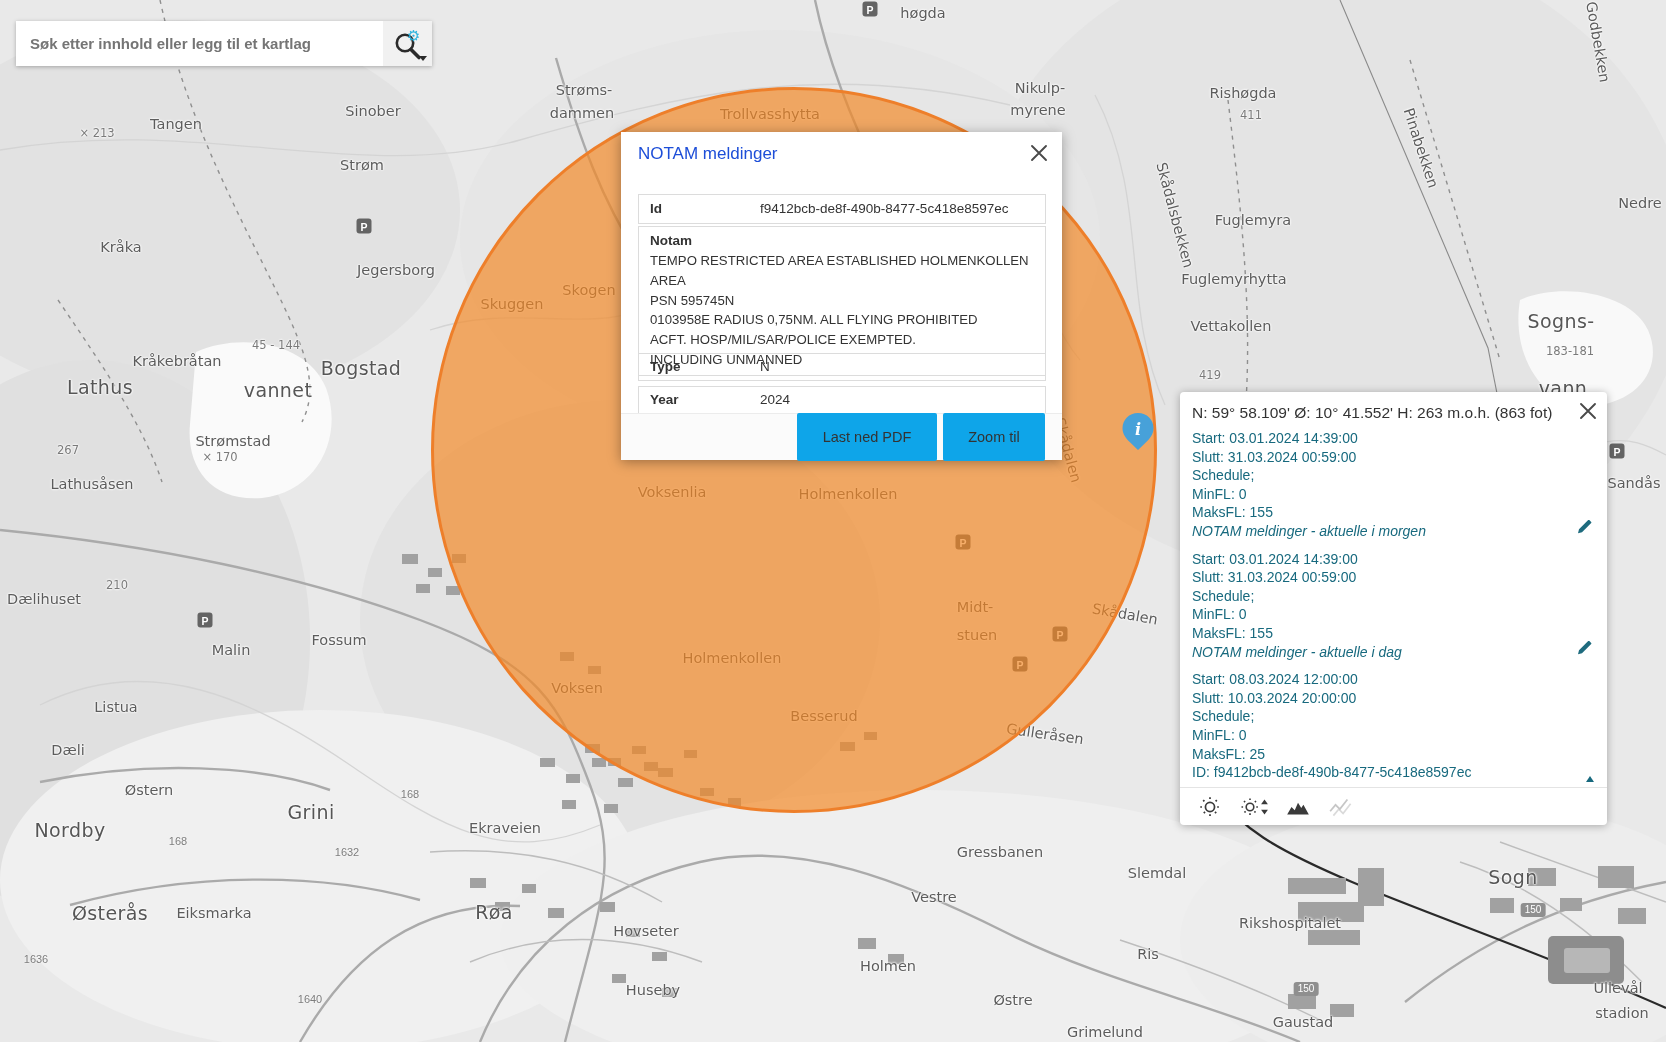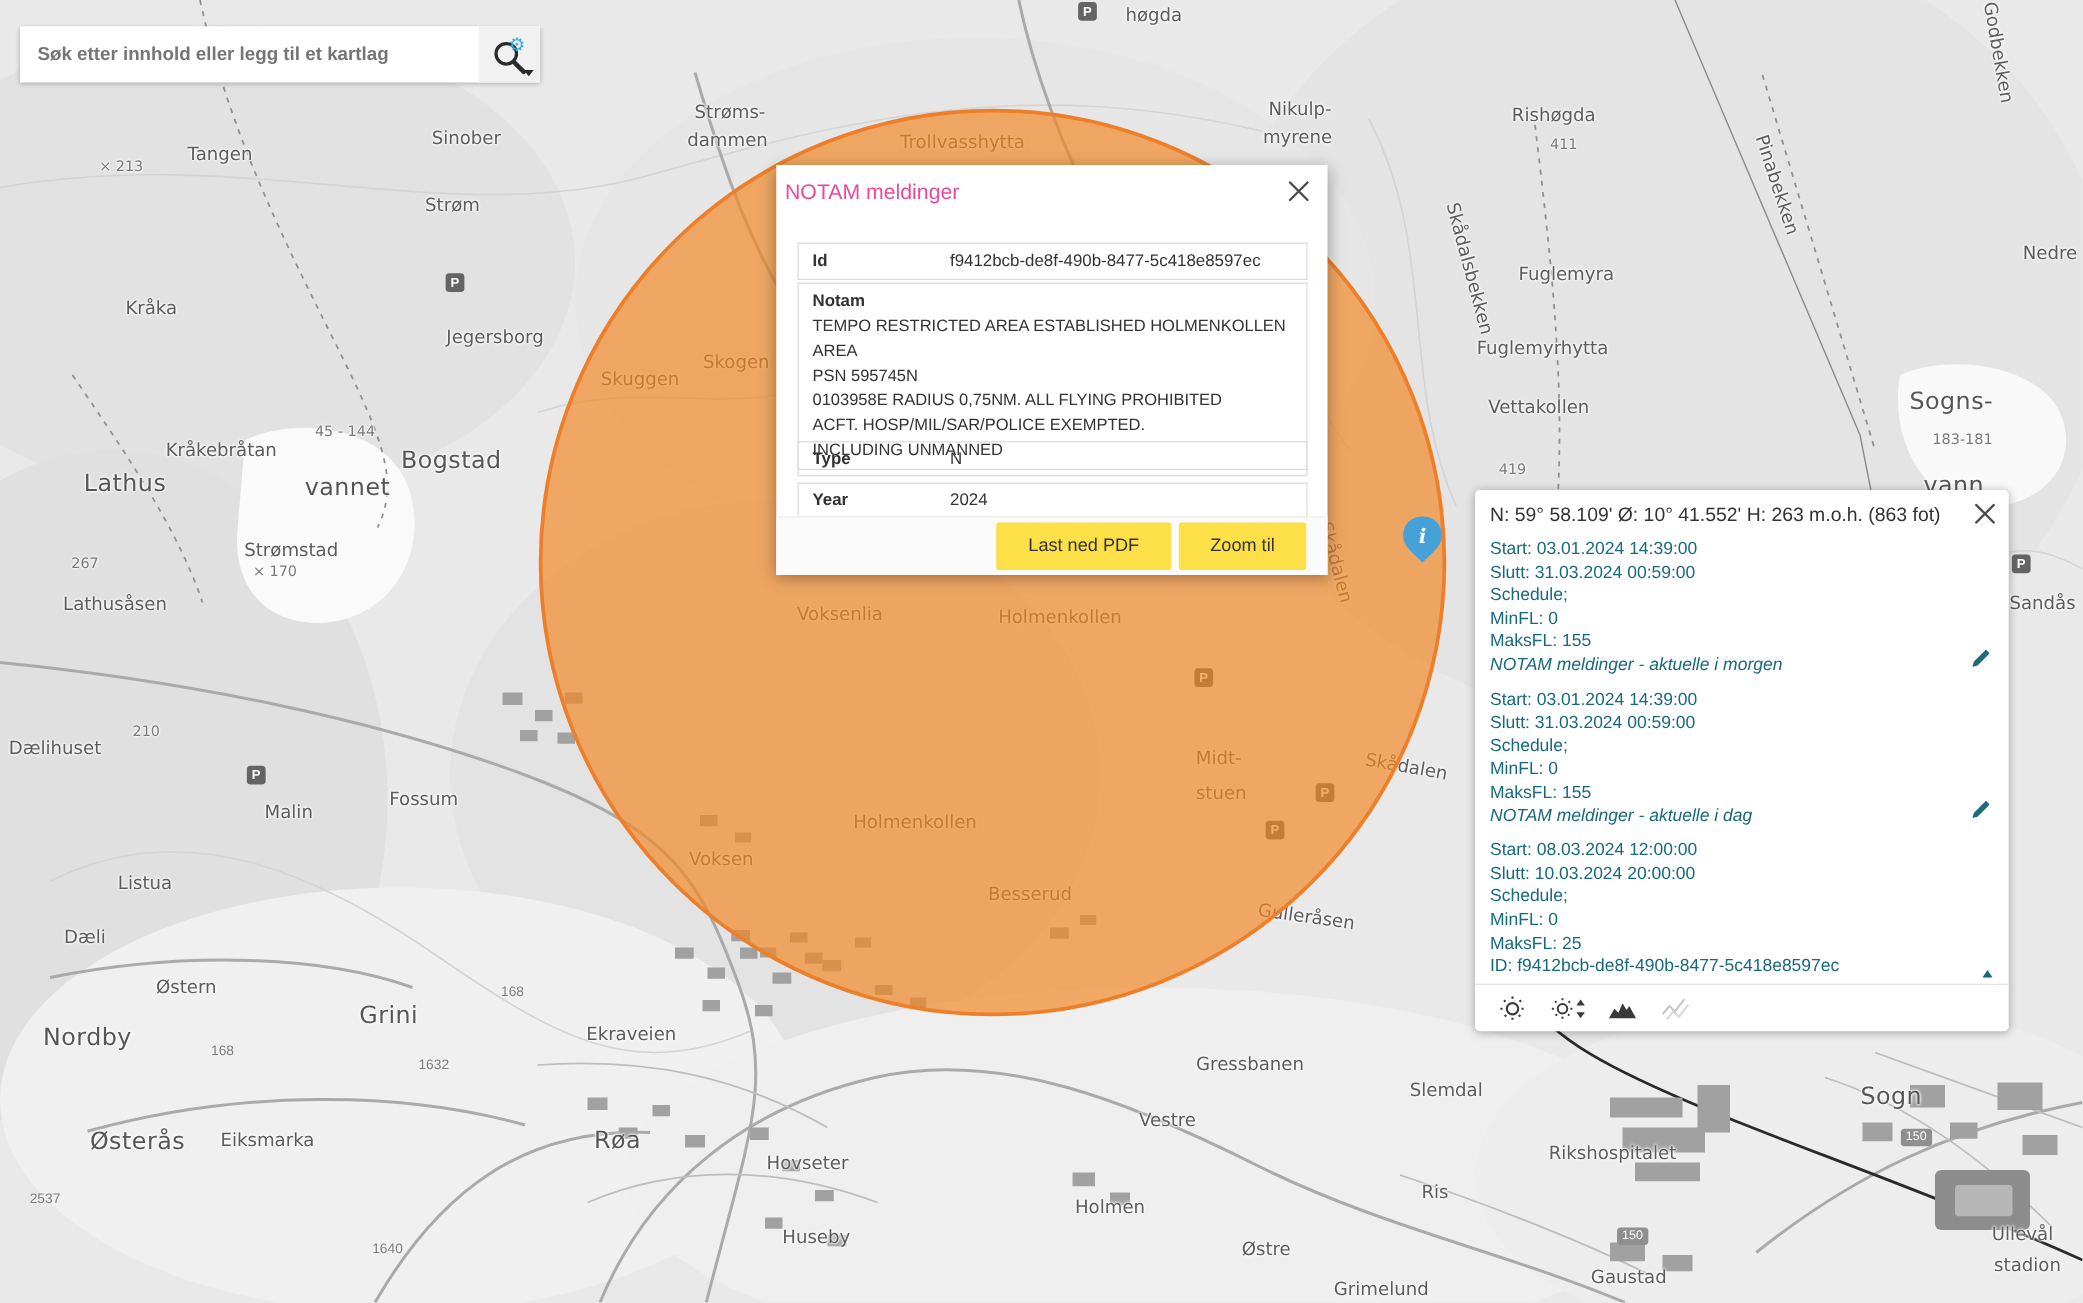--- a/index.html
+++ b/index.html
@@ -37,38 +37,38 @@
   .searchbar input{flex:1;border:none;outline:none;padding:0 14px;font-size:15px;
     color:#333;font-family:"Liberation Sans",sans-serif;background:transparent;font-weight:bold;}
   .searchbar input::placeholder{color:#757575;}
   .search-btn{width:49px;background:#f1f1f1;border:none;position:relative;cursor:pointer;padding:0;}
   .search-caret{position:absolute;right:5px;bottom:5px;width:0;height:0;
     border-left:4px solid transparent;border-right:4px solid transparent;border-top:5px solid #2b2b2b;}
 
   
   .popup{position:absolute;left:621px;top:132px;width:441px;height:328px;background:#fff;
     box-shadow:0 2px 12px rgba(0,0,0,.35);}
-  .popup-title{position:absolute;left:7px;top:12px;font-size:17px;color:#ec4899;}
+  .popup-title{position:absolute;left:17px;top:12px;font-size:17px;color:#1d4ed8;}
   .icon-btn{background:none;border:none;padding:0;cursor:pointer;line-height:0;}
   .popup-close{position:absolute;right:14px;top:12px;}
   .prow{position:absolute;left:17px;right:16px;border:1px solid #dcdcdc;box-sizing:border-box;
     font-size:13.5px;color:#333;}
   .prow .rl{position:absolute;left:11px;top:0;line-height:27px;font-weight:bold;}
   .prow .rv{position:absolute;left:121px;top:0;line-height:27px;}
   #row-id{top:62px;height:30px;}
   #row-notam{top:94px;height:150px;padding:6px 11px;}
   #row-notam .nl{position:static;font-weight:bold;margin-bottom:3px;font-size:13.5px;}
   #notam-lines div{font-size:13.2px;line-height:1.5;color:#333;}
   #row-type{top:221px;height:28px;}
   #row-type .rl,#row-type .rv,#row-year .rl,#row-year .rv{line-height:26px;}
   #row-year{top:254px;height:28px;}
   .popup-footer{position:absolute;left:0;right:0;bottom:0;height:46px;background:#fbfbfb;
     border-top:1px solid #ececec;display:flex;justify-content:flex-end;align-items:center;
     gap:6px;padding-right:17px;}
-  .pf-btn{height:38px;background:#fde047;border:none;border-radius:2px;font-size:14.5px;
+  .pf-btn{height:48px;background:#0ea5e9;border:none;border-radius:2px;font-size:14.5px;
     color:#333;font-family:"Liberation Sans",sans-serif;cursor:pointer;}
   .pf-btn.dl{width:140px;}
   .pf-btn.zm{width:102px;}
 
   
   .panel{position:absolute;left:1180px;top:392px;width:427px;height:433px;background:#fff;
     border-radius:4px;box-shadow:0 1px 8px rgba(0,0,0,.3);}
   .panel-header{position:relative;padding:12px 40px 7px 12px;font-size:15.5px;color:#333;}
   .panel-close{position:absolute;right:10px;top:10px;}
   .panel-body{padding:0 12px;color:#17697E;font-size:14px;line-height:18.6px;}
@@ -262,21 +262,21 @@
         <div class="p-icon" style="left: 364px; top: 226px;">P</div>
         <div class="p-icon" style="left: 205px; top: 620px;">P</div>
         <div class="p-icon" style="left: 963px; top: 542px;">P</div>
         <div class="p-icon" style="left: 1060px; top: 634px;">P</div>
         <div class="p-icon" style="left: 1020px; top: 664px;">P</div>
         <div class="p-icon" style="left: 1617px; top: 451px;">P</div>
         <div class="shield" style="left: 178px; top: 841px;">168</div>
         <div class="shield" style="left: 410px; top: 794px;">168</div>
         <div class="shield" style="left: 347px; top: 852px;">1632</div>
         <div class="shield" style="left: 310px; top: 999px;">1640</div>
-        <div class="shield" style="left: 36px; top: 959px;">2537</div>
+        <div class="shield" style="left: 36px; top: 959px;">1636</div>
         <div class="shield badge" style="left: 1306px; top: 989px;">150</div>
         <div class="shield badge" style="left: 1533px; top: 910px;">150</div>
       </div>
   </div>
 
   <div class="circle"></div>
 
   <div class="pin">
     <svg width="34" height="42" viewBox="0 0 34 42">
       <path d="M17 0C8 0 1.5 6.7 1.5 15.2c0 6.2 3.7 10.4 8 14.5L17 37l7.5-7.3c4.3-4.1 8-8.3 8-14.5C32.5 6.7 26 0 17 0z" fill="#47A1D9"></path>

